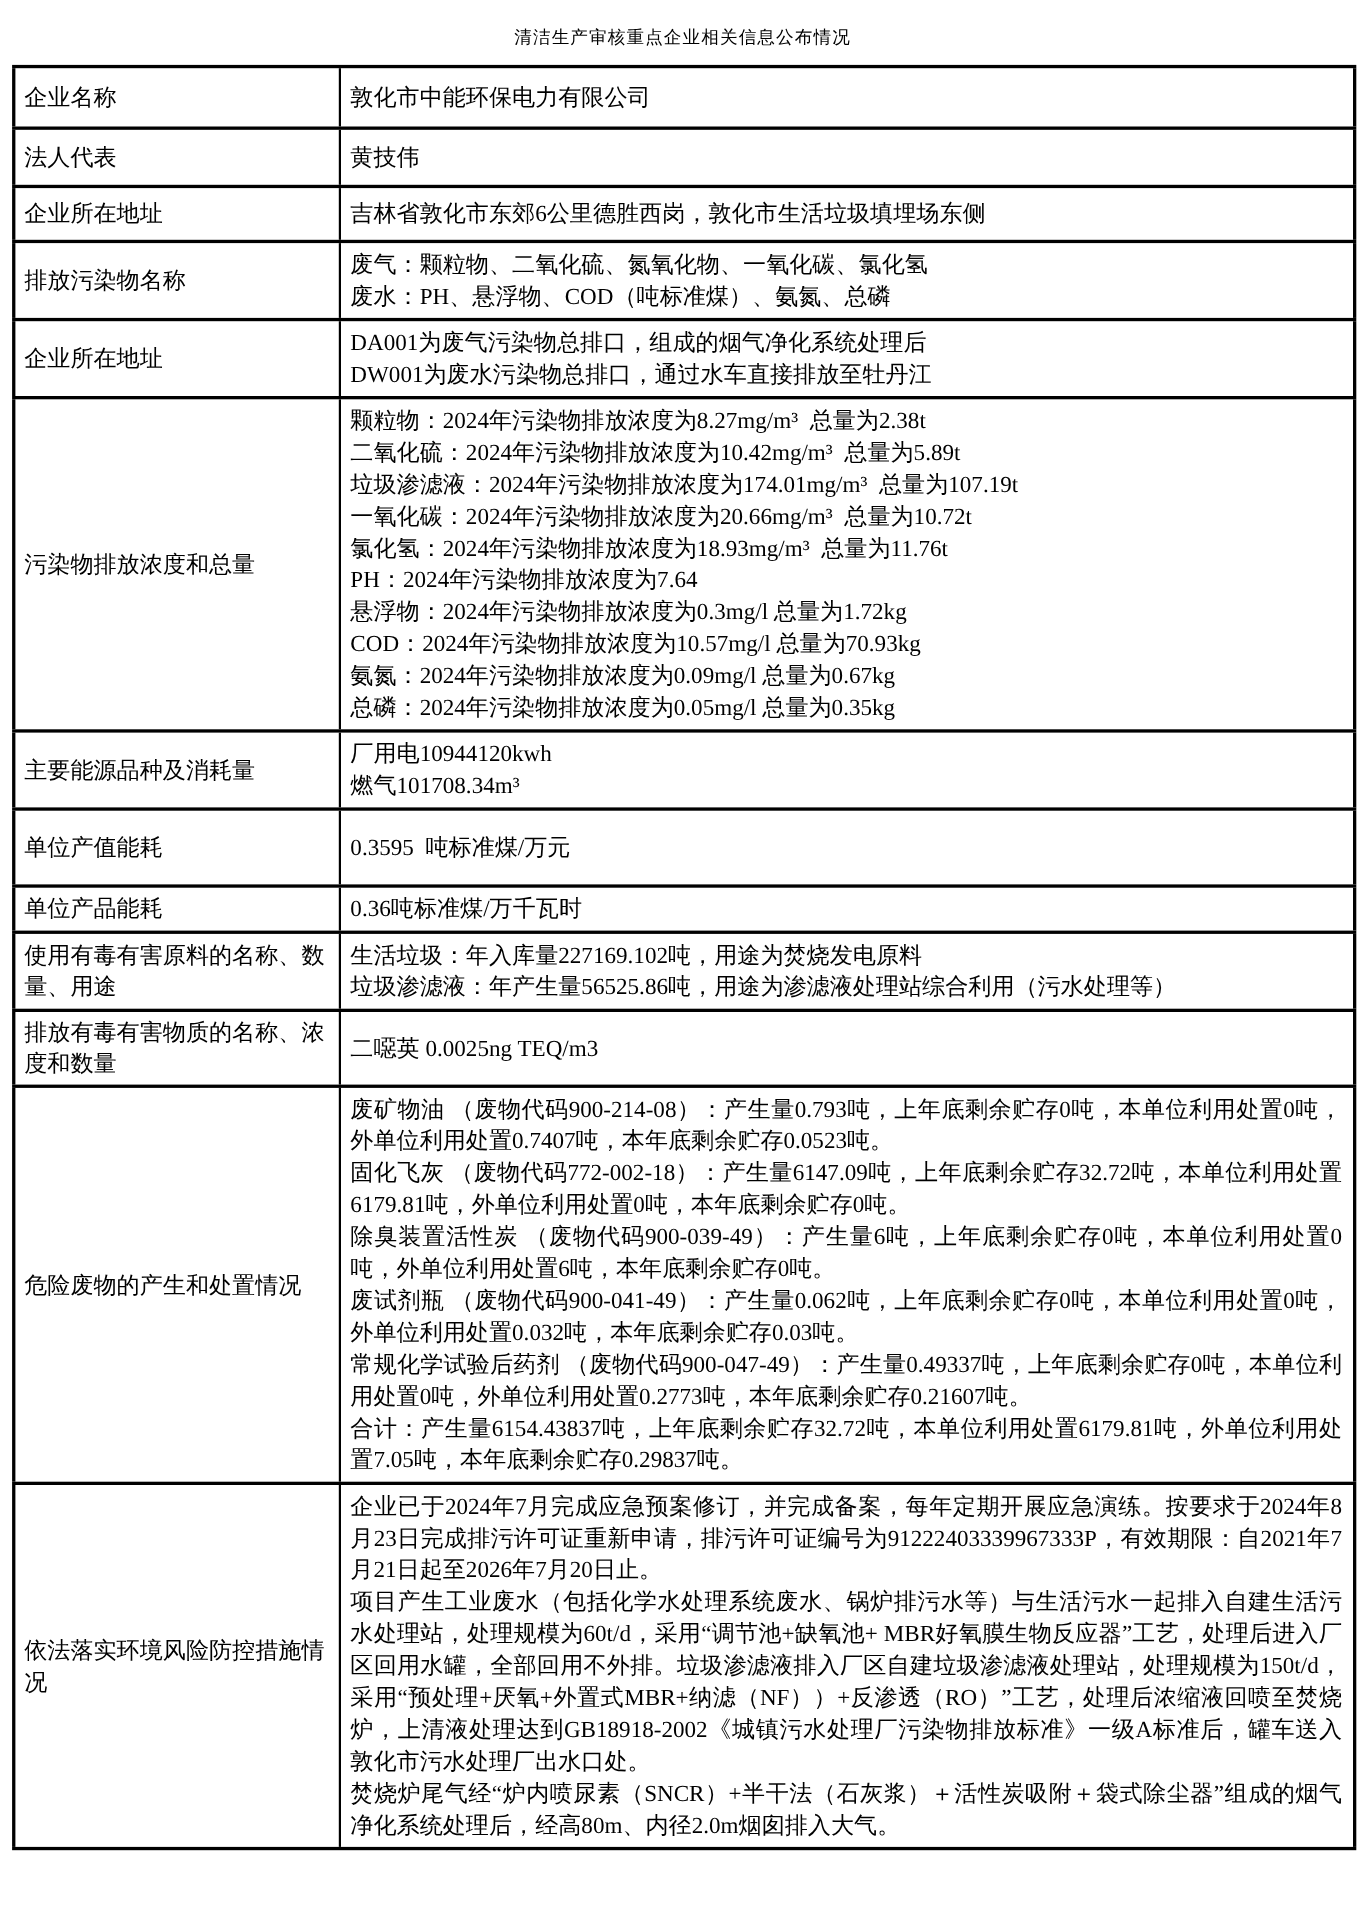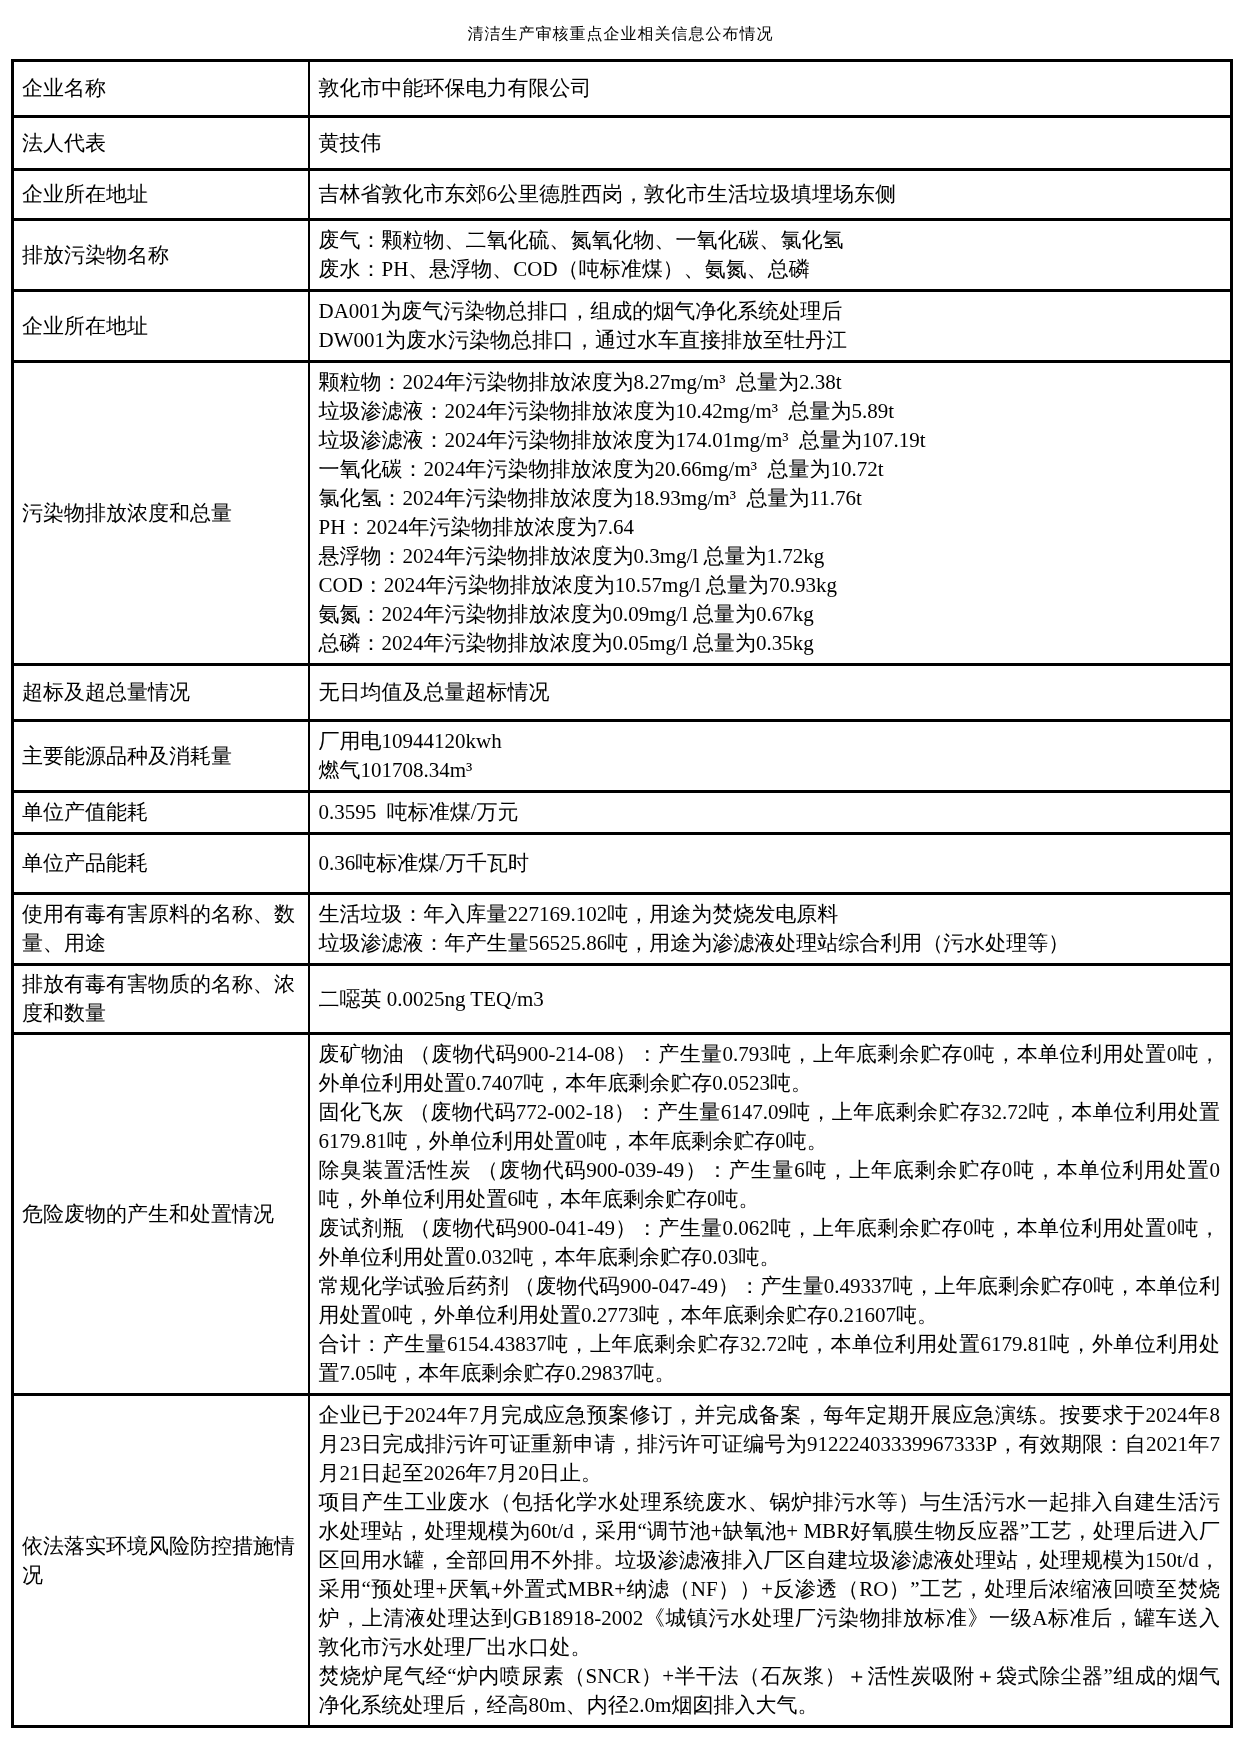--- a/index.html
+++ b/index.html
@@ -112,35 +112,29 @@
     <td class="label-cell">企业所在地址</td>
     <td class="value-cell">
             <div class="para">DA001为废气污染物总排口，组成的烟气净化系统处理后</div>
             <div class="para">DW001为废水污染物总排口，通过水车直接排放至牡丹江</div>
           </td>
   </tr>
         <tr>
     <td class="label-cell">污染物排放浓度和总量</td>
     <td class="value-cell">
             <div class="para">颗粒物：2024年污染物排放浓度为8.27mg/m³  总量为2.38t</div>
-            <div class="para">垃圾渗滤液：2024年污染物排放浓度为10.42mg/m³  总量为5.89t</div>
+            <div class="para">二氧化硫：2024年污染物排放浓度为10.42mg/m³  总量为5.89t</div>
             <div class="para">垃圾渗滤液：2024年污染物排放浓度为174.01mg/m³  总量为107.19t</div>
             <div class="para">一氧化碳：2024年污染物排放浓度为20.66mg/m³  总量为10.72t</div>
             <div class="para">氯化氢：2024年污染物排放浓度为18.93mg/m³  总量为11.76t</div>
             <div class="para">PH：2024年污染物排放浓度为7.64</div>
             <div class="para">悬浮物：2024年污染物排放浓度为0.3mg/l 总量为1.72kg</div>
             <div class="para">COD：2024年污染物排放浓度为10.57mg/l 总量为70.93kg</div>
             <div class="para">氨氮：2024年污染物排放浓度为0.09mg/l 总量为0.67kg</div>
             <div class="para">总磷：2024年污染物排放浓度为0.05mg/l 总量为0.35kg</div>
-          </td>
-  </tr>
-        <tr>
-    <td class="label-cell">超标及超总量情况</td>
-    <td class="value-cell">
-            <div class="para">无日均值及总量超标情况</div>
           </td>
   </tr>
         <tr>
     <td class="label-cell">主要能源品种及消耗量</td>
     <td class="value-cell">
             <div class="para">厂用电10944120kwh</div>
             <div class="para">燃气101708.34m³</div>
           </td>
   </tr>
         <tr>

